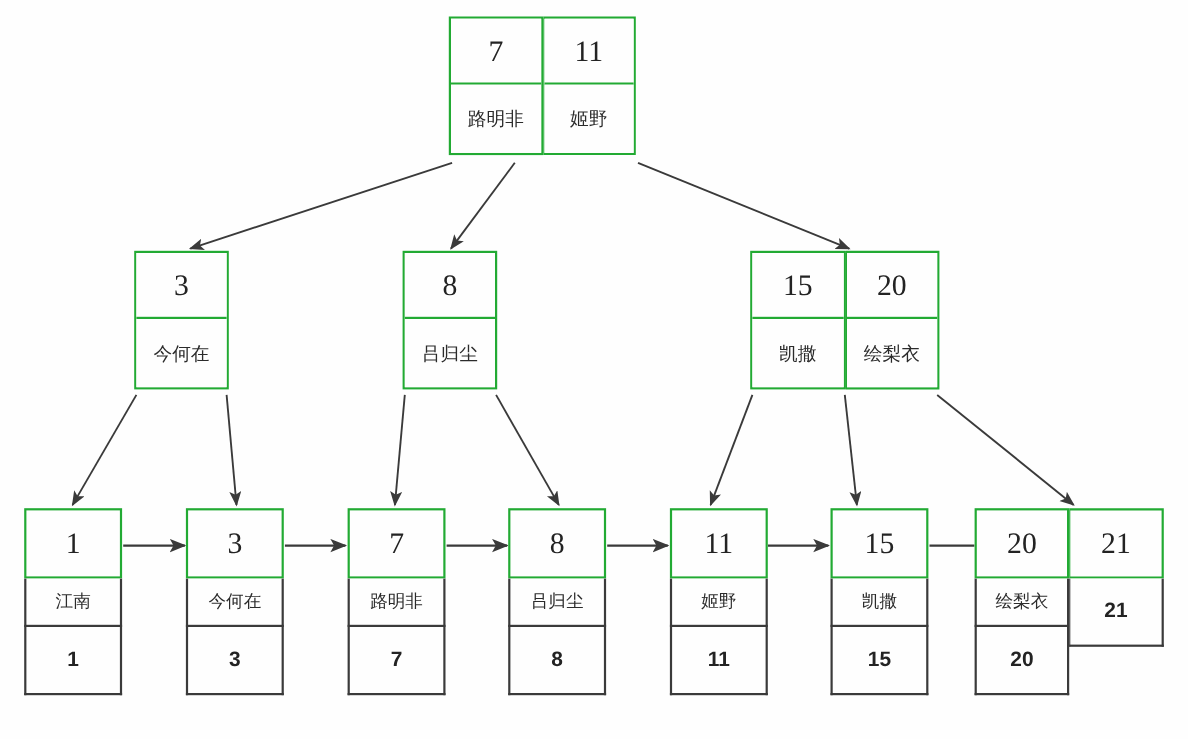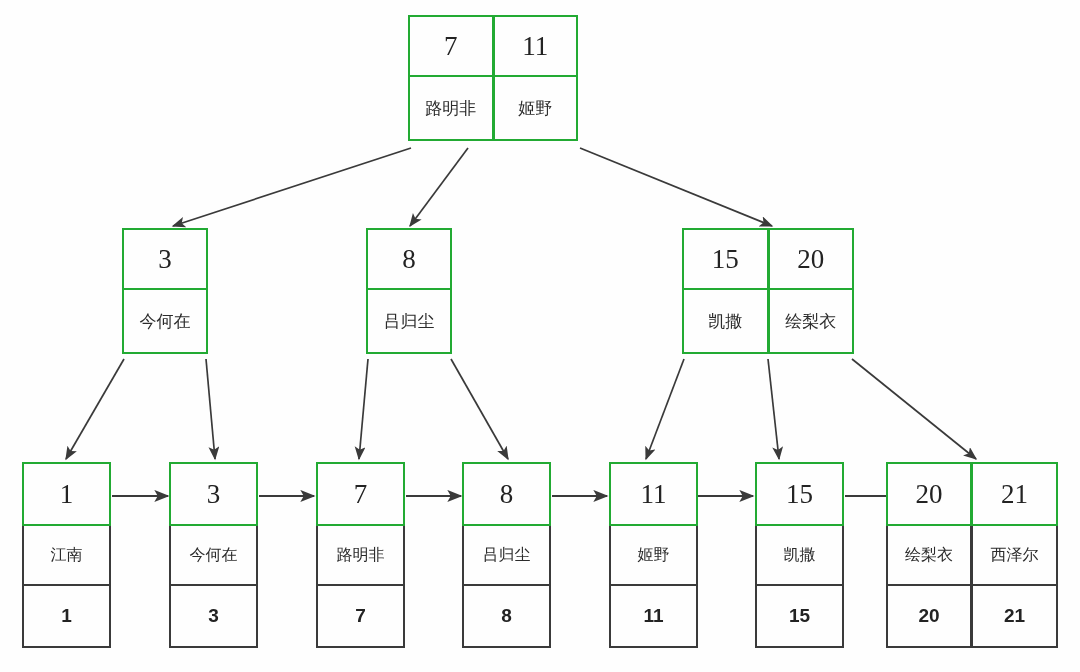--- a/index.html
+++ b/index.html
@@ -78,21 +78,21 @@
     font-size: 27px;
     color: #232323;
     height: 64px;
   }
   .leaf .col + .col .cell-key { border-left-width: 1px; }
   .leaf .cell-name {
     border: 2px solid #3a3a3a;
     border-top: none;
     font-size: 16px;
     color: #2b2b2b;
-    height: 60px;
+    height: 44px;
     font-family: Liberation Serif, serif;
   }
   .leaf .col + .col .cell-name { border-left-width: 1px; }
   .leaf .cell-val {
     border: 2px solid #3a3a3a;
     border-top: none;
     font-size: 19px;
     color: #232323;
     height: 62px;
     font-weight: bold;
@@ -229,18 +229,17 @@
   </div>
 
   <div class="node leaf" style="left:886px; top:462px; width:172px;">
     <div class="col">
       <div class="cell cell-key">20</div>
       <div class="cell cell-name">绘梨衣</div>
       <div class="cell cell-val">20</div>
     </div>
     <div class="col">
       <div class="cell cell-key">21</div>
-      <div class="cell cell-name">西泽尔</div>
       <div class="cell cell-val">21</div>
     </div>
   </div>
 
 </div>
 
 </body></html>

